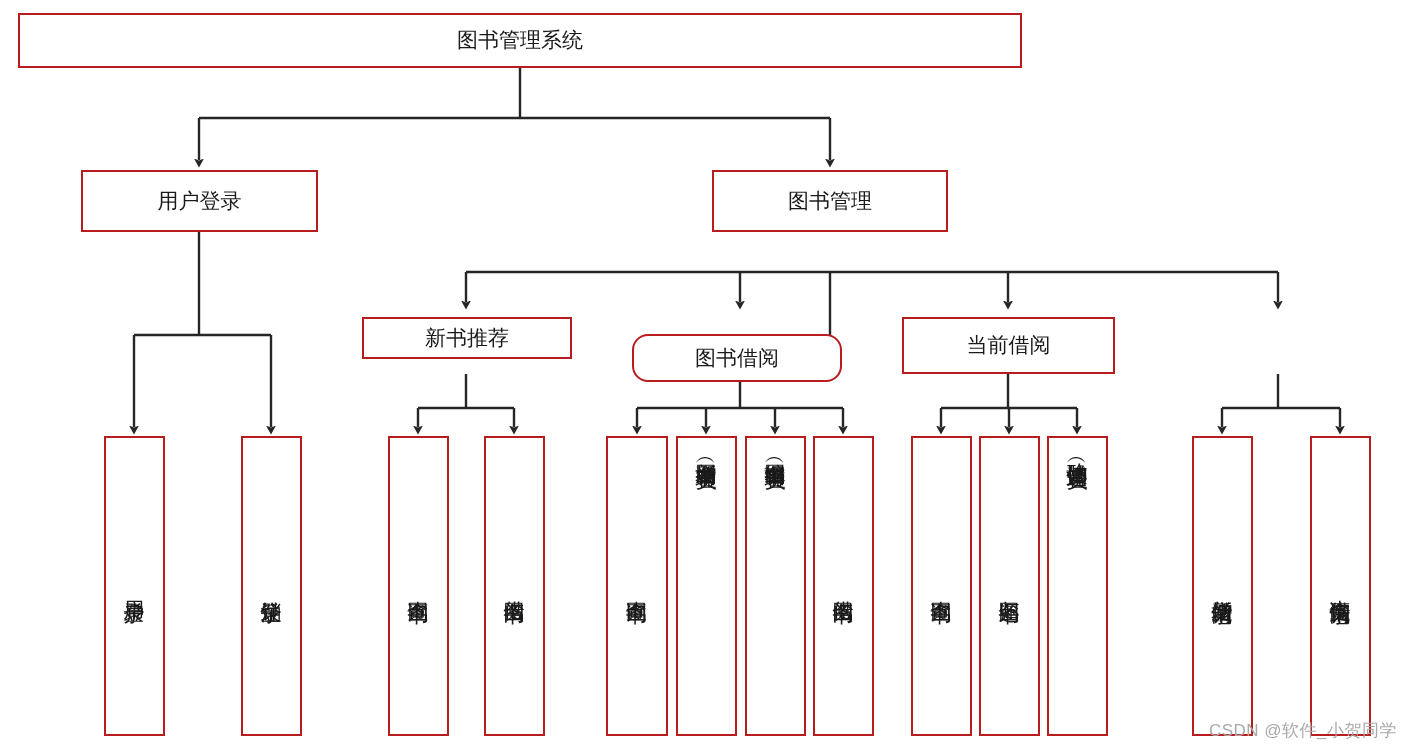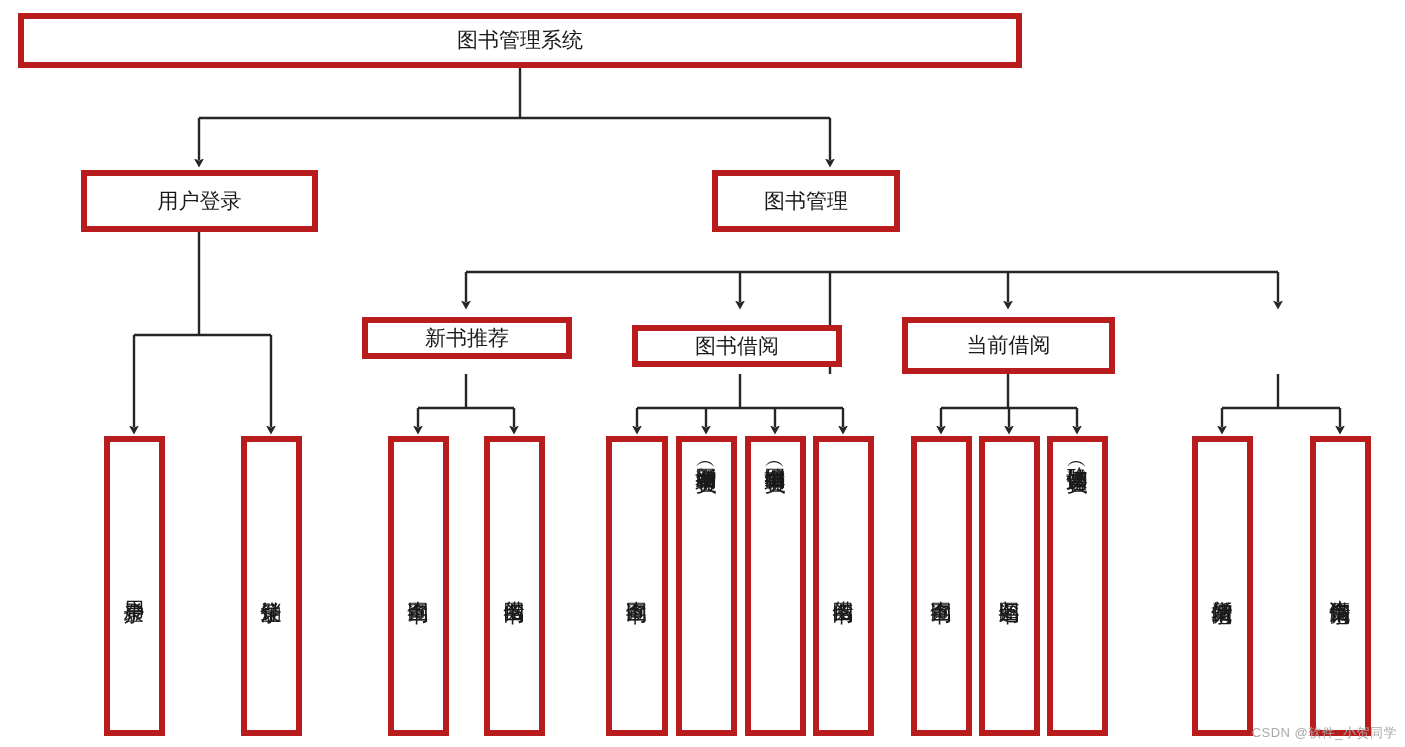--- a/index.html
+++ b/index.html
@@ -21,21 +21,21 @@
     position: absolute;
     left: 0;
     top: 0;
     width: 1405px;
     height: 747px;
     pointer-events: none;
   }
   .node {
     position: absolute;
     box-sizing: border-box;
-    border: 6px solid #b91c1c;
+    border: 2px solid #b91c1c;
     background: #ffffff;
     display: flex;
     align-items: center;
     justify-content: center;
     color: #1a1a1a;
   }
   .node-label {
     display: block;
     text-align: center;
     line-height: 1.18;
@@ -62,21 +62,21 @@
     white-space: nowrap;
   }
   .node.vertical.centered {
     align-items: center;
     padding-top: 0;
   }
   #watermark {
     position: absolute;
     right: 8px;
     bottom: 5px;
-    font-size: 13px;
+    font-size: 17px;
     color: #a9a9a9;
     letter-spacing: 0.5px;
     white-space: nowrap;
   }
 </style>
 </head>
 <body>
 
 <div id="diagram-root">
 
@@ -130,28 +130,28 @@
     </g>
   </svg>
 
   <div class="node root horizontal" style="left:18px; top:13px; width:1004px; height:55px;">
     <span class="node-label">图书管理系统</span>
   </div>
 
   <div class="node horizontal" style="left:81px; top:170px; width:237px; height:62px;">
     <span class="node-label">用户登录</span>
   </div>
-  <div class="node horizontal" style="left:712px; top:170px; width:188px; height:62px;">
+  <div class="node horizontal" style="left:712px; top:170px; width:236px; height:62px;">
     <span class="node-label">图书管理</span>
   </div>
 
   <div class="node horizontal" style="left:362px; top:317px; width:210px; height:42px;">
     <span class="node-label">新书推荐</span>
   </div>
-  <div class="node horizontal" style="left:632px; top:325px; width:210px; height:42px;">
+  <div class="node horizontal" style="left:632px; top:334px; width:210px; height:48px;border-radius:16px;">
     <span class="node-label">图书借阅</span>
   </div>
   <div class="node horizontal" style="left:902px; top:317px; width:213px; height:57px;">
     <span class="node-label">当前借阅</span>
   </div>
 
   <div class="node vertical centered" style="left:104px; top:436px; width:61px; height:300px;">
     <span class="node-label">用户登录</span>
   </div>
   <div class="node vertical centered" style="left:241px; top:436px; width:61px; height:300px;">

